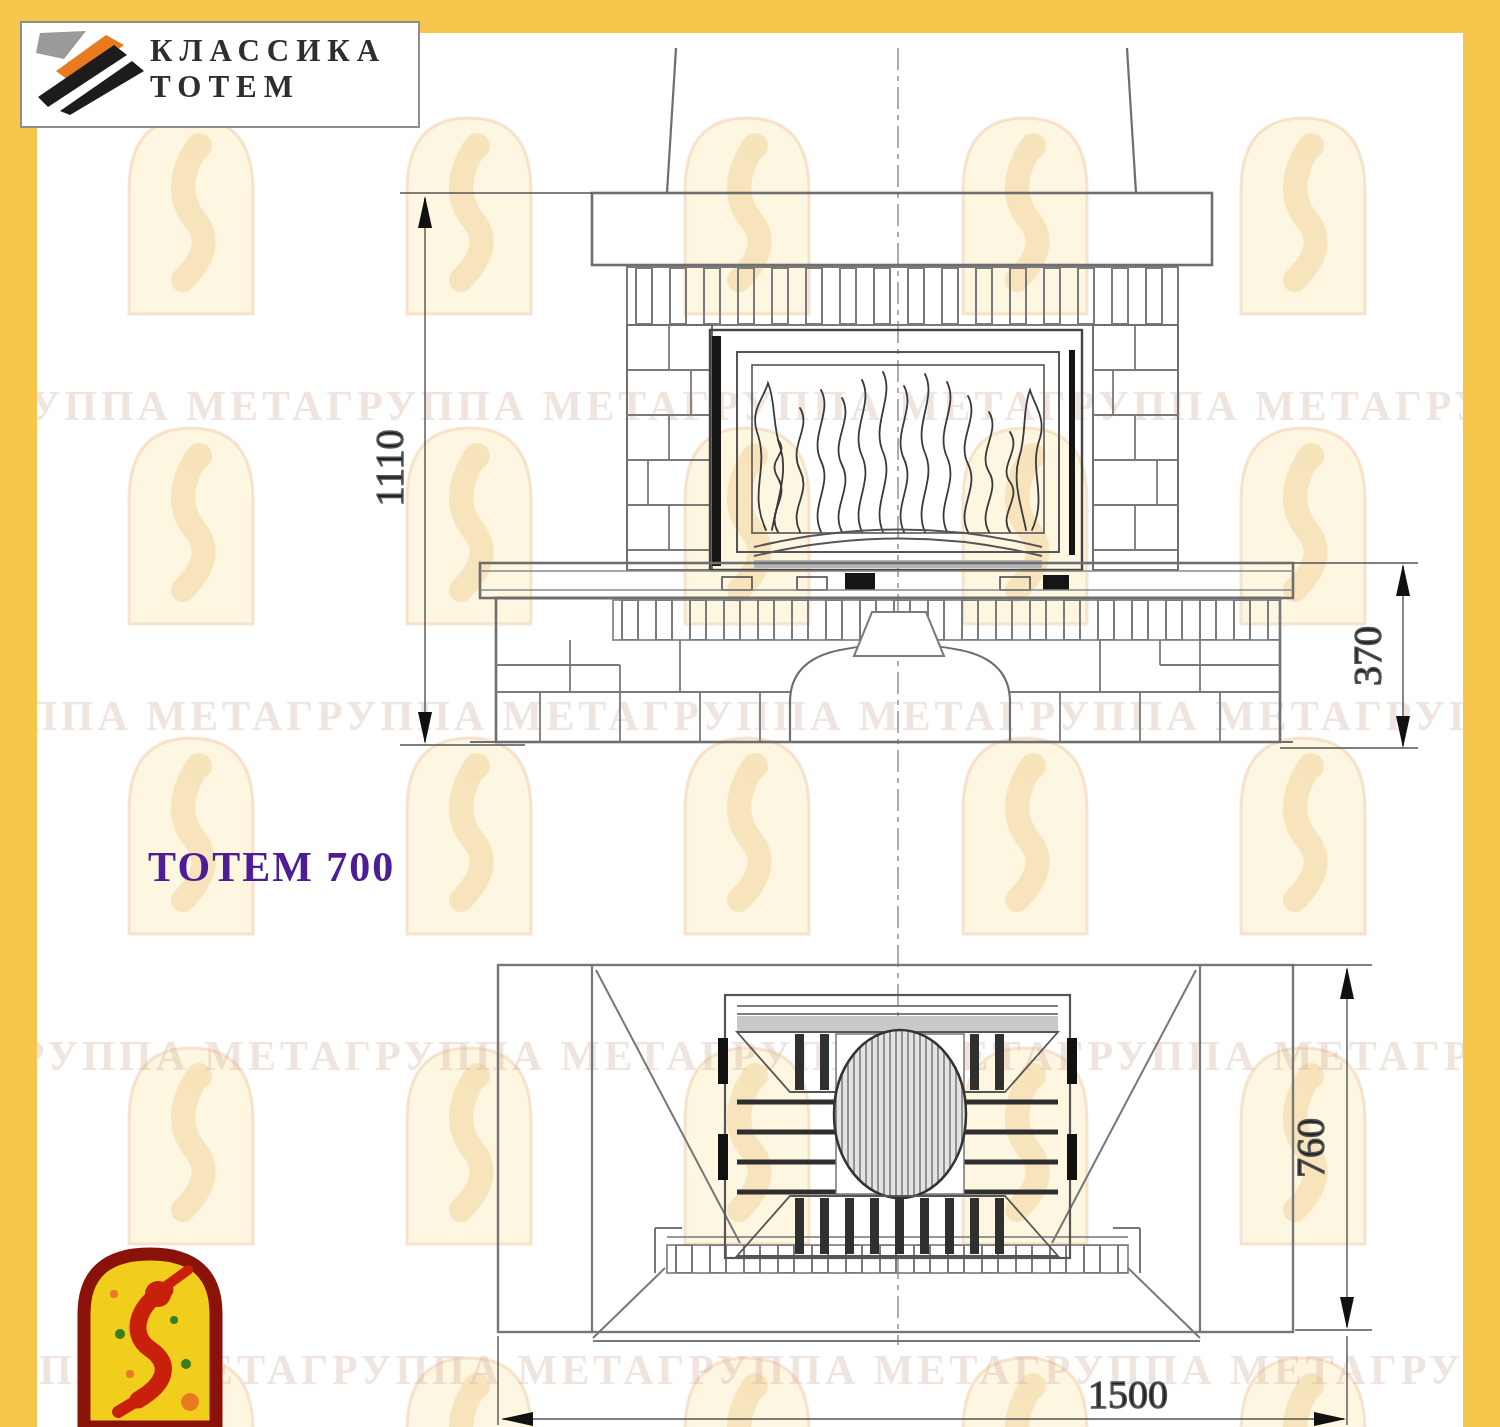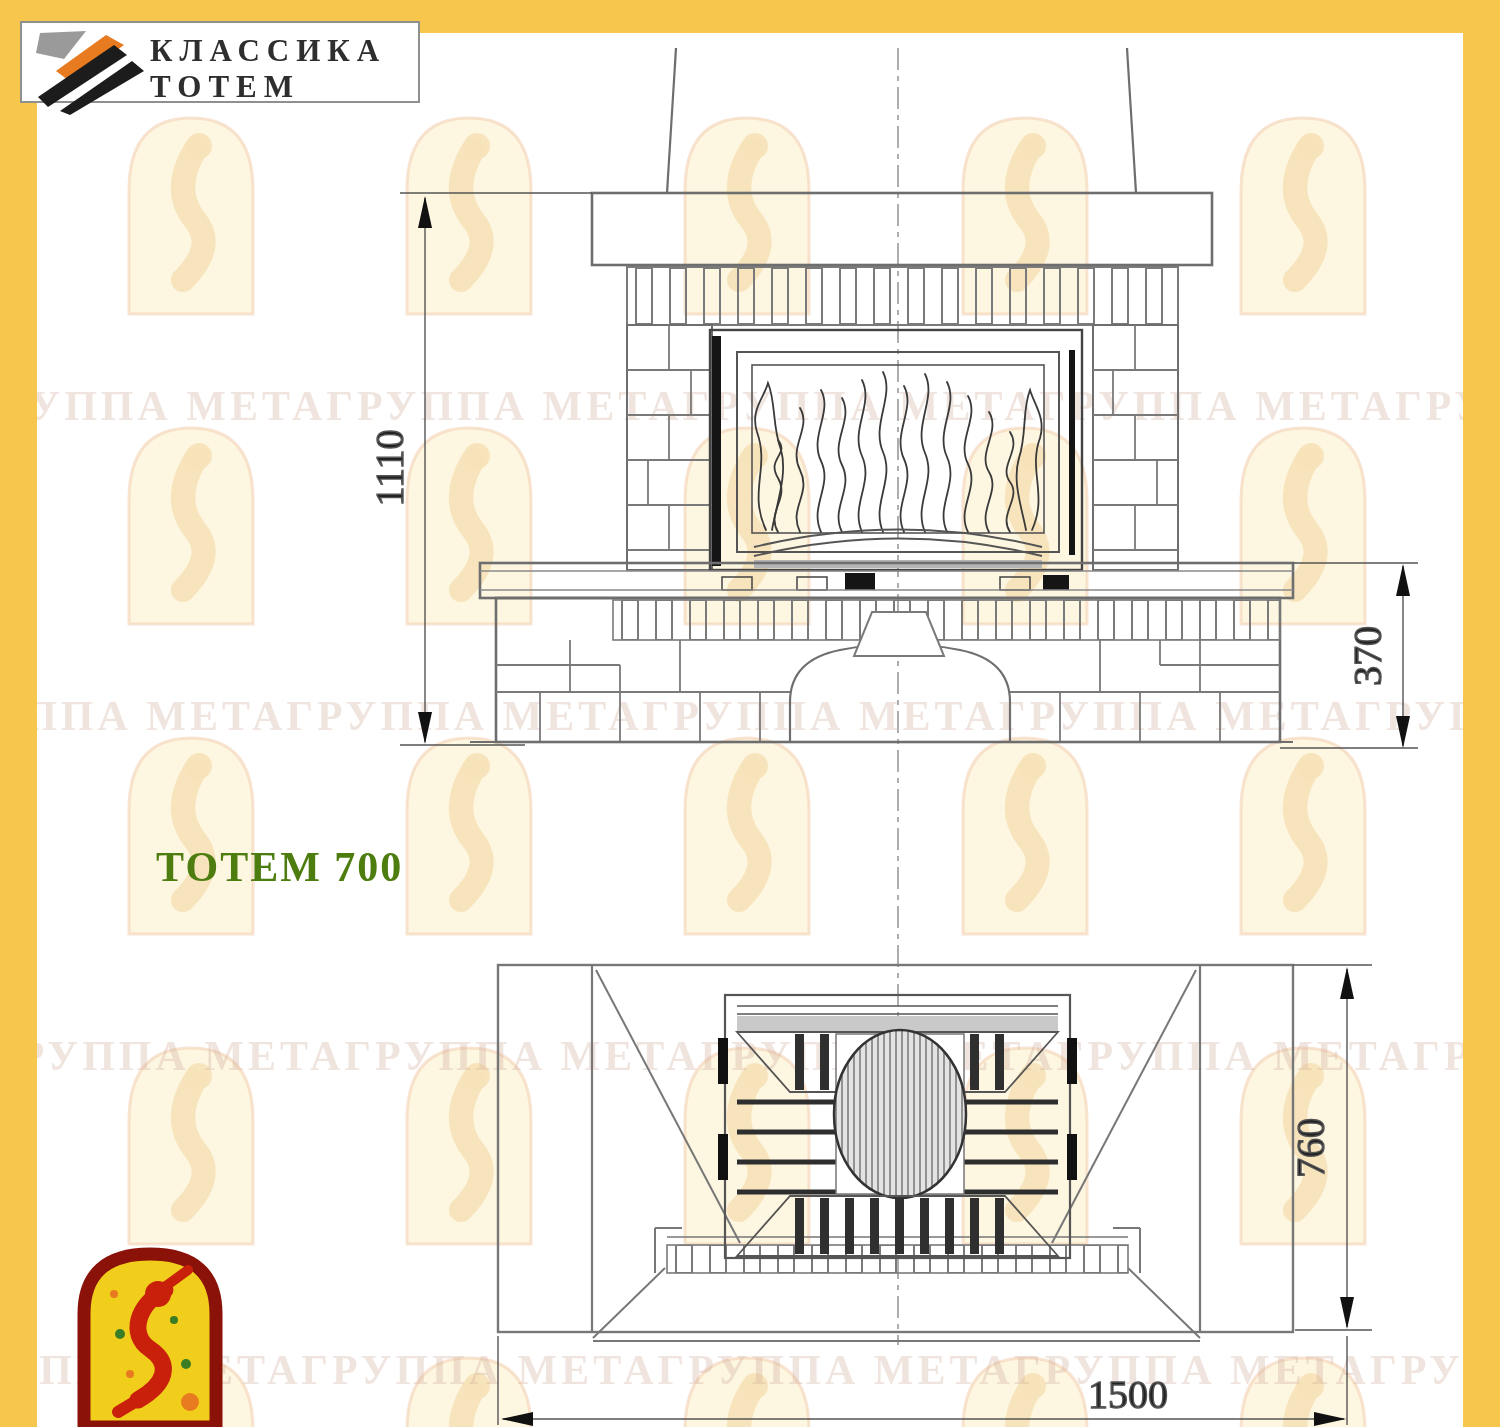--- a/index.html
+++ b/index.html
@@ -24,37 +24,37 @@
 
   
   .drawing{position:absolute;left:0;top:0;z-index:10;}
 
   .dim-text{
     font-family:"Liberation Serif",serif;font-size:40px;fill:#222222;
   }
 
   
   .logo-box{
-    position:absolute;left:20px;top:21px;width:400px;height:82px;
+    position:absolute;left:20px;top:21px;width:400px;height:107px;
     background:#ffffff;border:2px solid #8f8f8f;z-index:50;
     box-sizing:border-box;
   }
   .logo-mark{position:absolute;left:12px;top:4px;}
   .logo-text{
     position:absolute;left:128px;top:10px;
     font-family:"Liberation Serif",serif;font-weight:bold;color:#2e2e2e;
   }
   .logo-line1{font-size:31px;letter-spacing:7px;line-height:36px;}
   .logo-line2{font-size:31px;letter-spacing:7px;line-height:36px;}
 
   
   .model-title{
-    position:absolute;left:156px;top:843px;z-index:30;
+    position:absolute;left:148px;top:843px;z-index:30;
     font-family:"Liberation Serif",serif;font-weight:bold;
-    font-size:42px;color:#4d7c0f;letter-spacing:2px;
+    font-size:42px;color:#4c1d95;letter-spacing:2px;
   }
 
   
   .emblem{position:absolute;left:70px;top:1242px;z-index:50;}
 </style>
 </head>
 <body>
 
 <div class="page">
 

